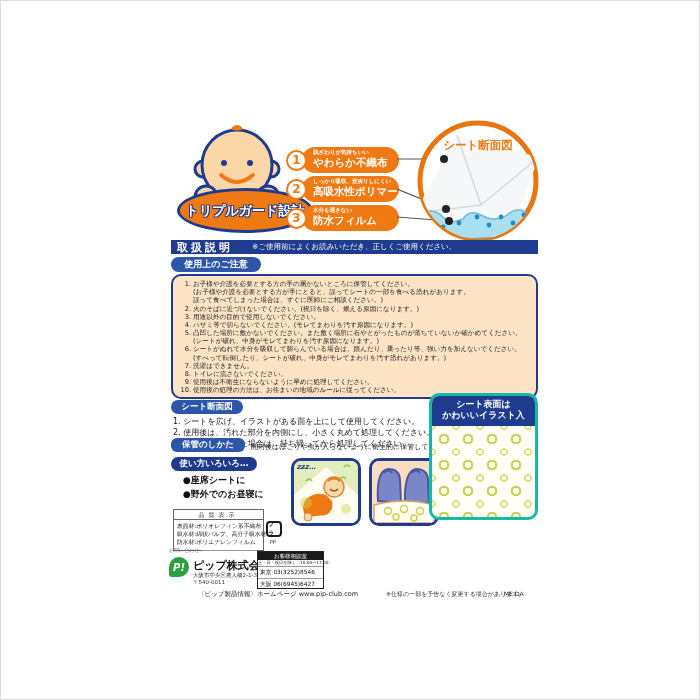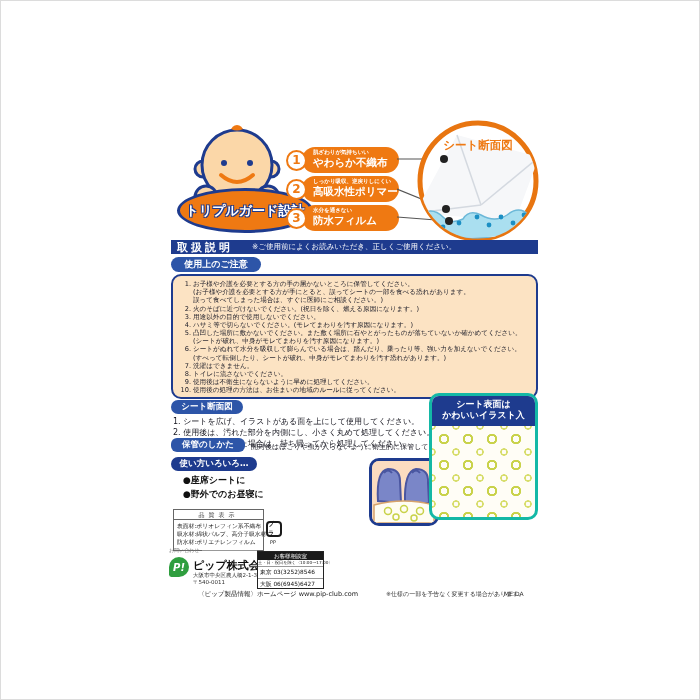--- a/index.html
+++ b/index.html
@@ -258,20 +258,35 @@
   <div class="storage-text">開封後はほこりや虫が入らないように衛生的に保管してください。</div>
 
   <div class="pill pill-uses">使い方いろいろ…</div>
   <div class="uses-list">
 
       <div class="b-item">●座席シートに</div>
 
       <div class="b-item">●野外でのお昼寝に</div>
     </div>
 
+  <div class="ill-box ill-1">
+    <span class="zzz">zzz…</span>
+    <svg width="64" height="62" viewBox="0 0 64 62">
+      <rect x="0" y="0" width="64" height="62" fill="#e3eebf"></rect>
+      <path d="M32 6 L64 34 L64 62 L0 62 L0 34 Z" fill="#fffdf2"></path>
+      <path d="M6 8 q3 -4 6 0 M50 6 q3 -4 6 0 M12 20 q3 -4 6 0 M46 18 q3 -4 6 0" stroke="#9fc24a" stroke-width="1.5" fill="none"></path>
+      <circle cx="40" cy="26" r="10" fill="#fbd7a8" stroke="#d78a3c" stroke-width="1.5"></circle>
+      <path d="M34 20 q6 -5 12 0" fill="none" stroke="#ef7912" stroke-width="2"></path>
+      <path d="M36 28 q4 4 8 0" fill="none" stroke="#8a5a28" stroke-width="1.5"></path>
+      <path d="M12 38 q10 -8 20 -4 l6 6 q2 10 -6 14 l-20 2 q-6 -10 0 -18 Z" fill="#ef7912"></path>
+      <circle cx="14" cy="56" r="4" fill="#fbd7a8" stroke="#d78a3c" stroke-width="1"></circle>
+      <circle cx="12" cy="42" r="6" fill="#c9d24a" opacity="0.45"></circle>
+      <circle cx="52" cy="48" r="5" fill="#c9d24a" opacity="0.45"></circle>
+    </svg>
+  </div>
 
   <div class="ill-box ill-2">
     <svg width="64" height="62" viewBox="0 0 64 62">
       <rect x="0" y="0" width="64" height="62" fill="#fbdcc0"></rect>
       <path d="M6 40 Q4 10 16 8 Q28 8 28 20 L29 42 Z" fill="#7a86c8" stroke="#4a56a0" stroke-width="2"></path>
       <path d="M33 42 Q32 10 44 8 Q57 8 56 22 L57 42 Z" fill="#7a86c8" stroke="#4a56a0" stroke-width="2"></path>
       <path d="M12 12 q4 -5 8 0" stroke="#4a56a0" stroke-width="2" fill="none"></path>
       <path d="M40 12 q4 -5 8 0" stroke="#4a56a0" stroke-width="2" fill="none"></path>
       <path d="M2 44 q30 -8 60 0 l0 18 l-60 0 Z" fill="#fffdf2" stroke="#d7a36c" stroke-width="1.5"></path>
       <circle cx="16" cy="50" r="3.5" fill="none" stroke="#c9d24a" stroke-width="1.5"></circle>

